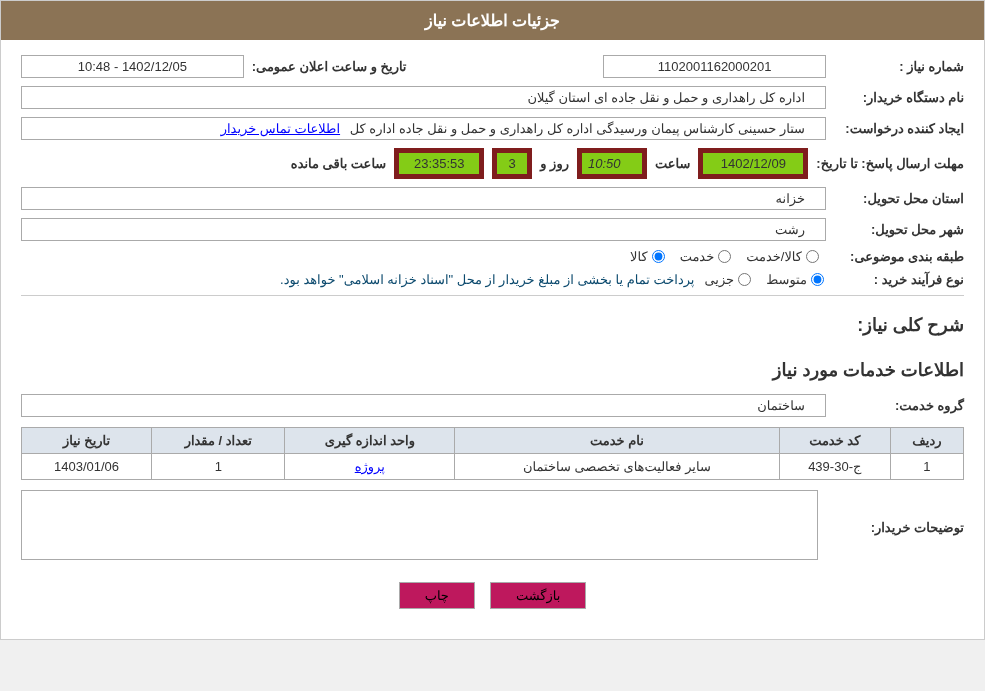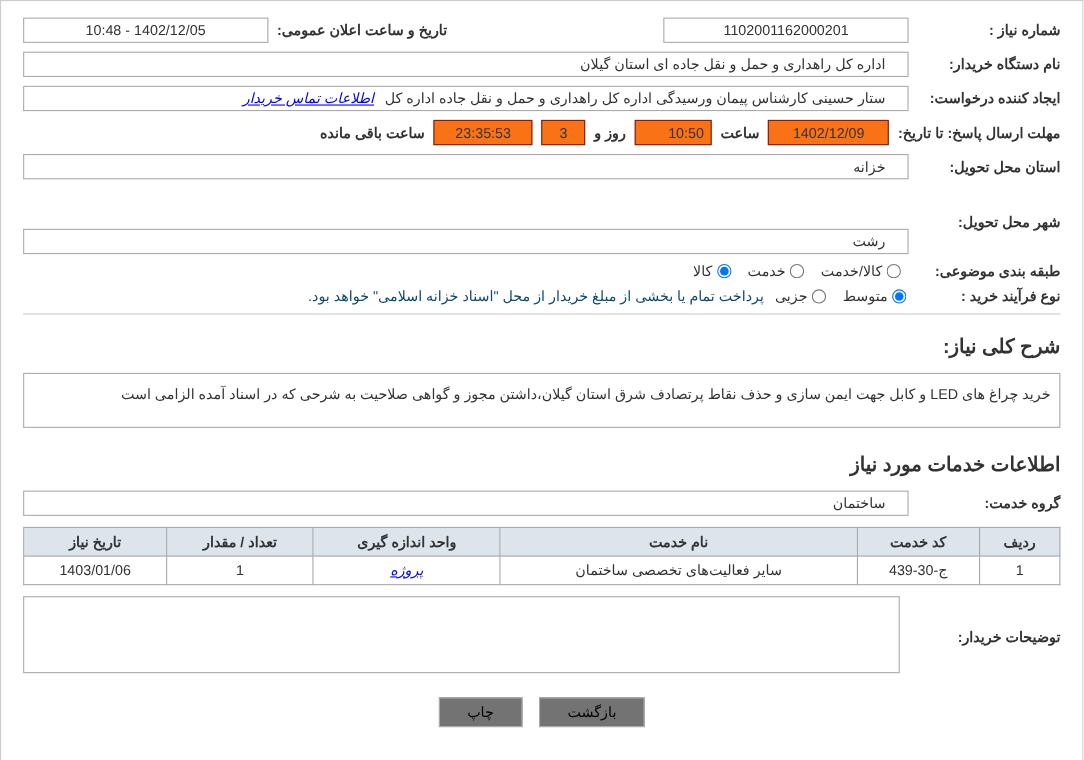--- a/index.html
+++ b/index.html
@@ -48,36 +48,35 @@
       flex: 1;
       text-align: right;
     }
     .field-box-wide {
       flex: 2;
     }
     .link-blue {
       color: #00f;
       text-decoration: underline;
       cursor: pointer;
-      font-style: italic;
     }
     .time-row {
       display: flex;
       align-items: center;
       gap: 8px;
       margin-bottom: 8px;
     }
     .time-row .label {
       min-width: 130px;
     }
     .time-field {
-      border: 1px solid #7f1d1d;
+      border: 5px solid #7f1d1d;
       padding: 3px 6px;
       min-height: 22px;
-      background: #f97316;
+      background: #84cc16;
     }
     .radio-row {
       display: flex;
       align-items: center;
       gap: 15px;
       margin-bottom: 8px;
     }
     .radio-row .label {
       min-width: 130px;
       text-align: right;
@@ -172,41 +171,44 @@
     }
     .button-row {
       display: flex;
       justify-content: center;
       gap: 15px;
       padding: 10px 0 15px 0;
     }
     .btn {
       padding: 5px 25px;
       border: 1px solid #aaa;
-      background: #737373;
+      background: #be185d;
       cursor: pointer;
       font-size: 13px;
       font-family: Tahoma, Arial, sans-serif;
       text-align: right;
     }
     .separator {
       border: none;
       border-top: 1px solid #ccc;
       margin: 8px 0;
     }
     .small-label {
       font-weight: bold;
       white-space: nowrap;
     }
   </style>
 </head>
 <body>
 
 <div class="page-wrapper">
 
+  <div class="page-header">
+    <span>جزئیات اطلاعات نیاز</span>
+  </div>
 
   <div class="content-area">
 
     <div class="form-row">
       <span class="label">شماره نیاز :</span>
       <div class="field-box" style="min-width:200px; text-align:center;">1102001162000201</div>
       <span style="flex:1;"></span>
       <span class="label" style="min-width:auto;">تاریخ و ساعت اعلان عمومی:</span>
       <div class="field-box" style="min-width:180px; text-align:center;">1402/12/05 - 10:48</div>
     </div>
@@ -221,35 +223,35 @@
       <div class="field-box field-box-wide">
         <span>ستار حسینی کارشناس پیمان ورسیدگی اداره کل راهداری و حمل و نقل جاده اداره کل</span>
         <span style="margin-right:6px;" class="link-blue">اطلاعات تماس خریدار</span>
       </div>
     </div>
 
     <div class="time-row">
       <span class="label">مهلت ارسال پاسخ: تا تاریخ:</span>
       <div class="time-field" style="min-width:110px; text-align:center;">1402/12/09</div>
       <span class="small-label">ساعت</span>
-      <div class="time-field" style="min-width:70px; text-align:right;">10:50</div>
+      <div class="time-field" style="min-width:70px; text-align:left;font-style:italic;">10:50</div>
       <span class="small-label">روز و</span>
       <div class="time-field" style="min-width:40px; text-align:center;">3</div>
       <div class="time-field" style="min-width:90px; text-align:center;">23:35:53</div>
       <span class="small-label">ساعت باقی مانده</span>
     </div>
 
     <div class="form-row">
       <span class="label">استان محل تحویل:</span>
       <div class="field-box" style="min-width:200px;">خزانه</div>
     </div>
 
     <div class="form-row">
       <span class="label">شهر محل تحویل:</span>
-      <div class="field-box" style="min-width:200px;margin-top:37px;">رشت</div>
+      <div class="field-box" style="min-width:200px;">رشت</div>
     </div>
 
     <div class="radio-row">
       <span class="label">طبقه بندی موضوعی:</span>
       <div class="radio-group">
         <div class="radio-item">
           <input type="radio" name="category" style="">
           <span>کالا/خدمت</span>
         </div>
         <div class="radio-item">
@@ -276,21 +278,20 @@
         </div>
       </div>
       <span class="process-note">پرداخت تمام یا بخشی از مبلغ خریدار از محل "اسناد خزانه اسلامی" خواهد بود.</span>
     </div>
 
     <hr class="separator">
 
     <div class="form-row">
       <span class="section-header">شرح کلی نیاز:</span>
     </div>
-    <div class="description-box">خرید چراغ های LED و کابل جهت ایمن سازی و حذف نقاط پرتصادف شرق استان گیلان،داشتن مجوز و گواهی صلاحیت به شرحی که در اسناد آمده الزامی است</div>
 
     <div class="form-row">
       <span class="section-header">اطلاعات خدمات مورد نیاز</span>
     </div>
 
     <div class="service-info-row">
       <span class="label">گروه خدمت:</span>
       <div class="field-box" style="min-width:200px;">ساختمان</div>
     </div>
 

